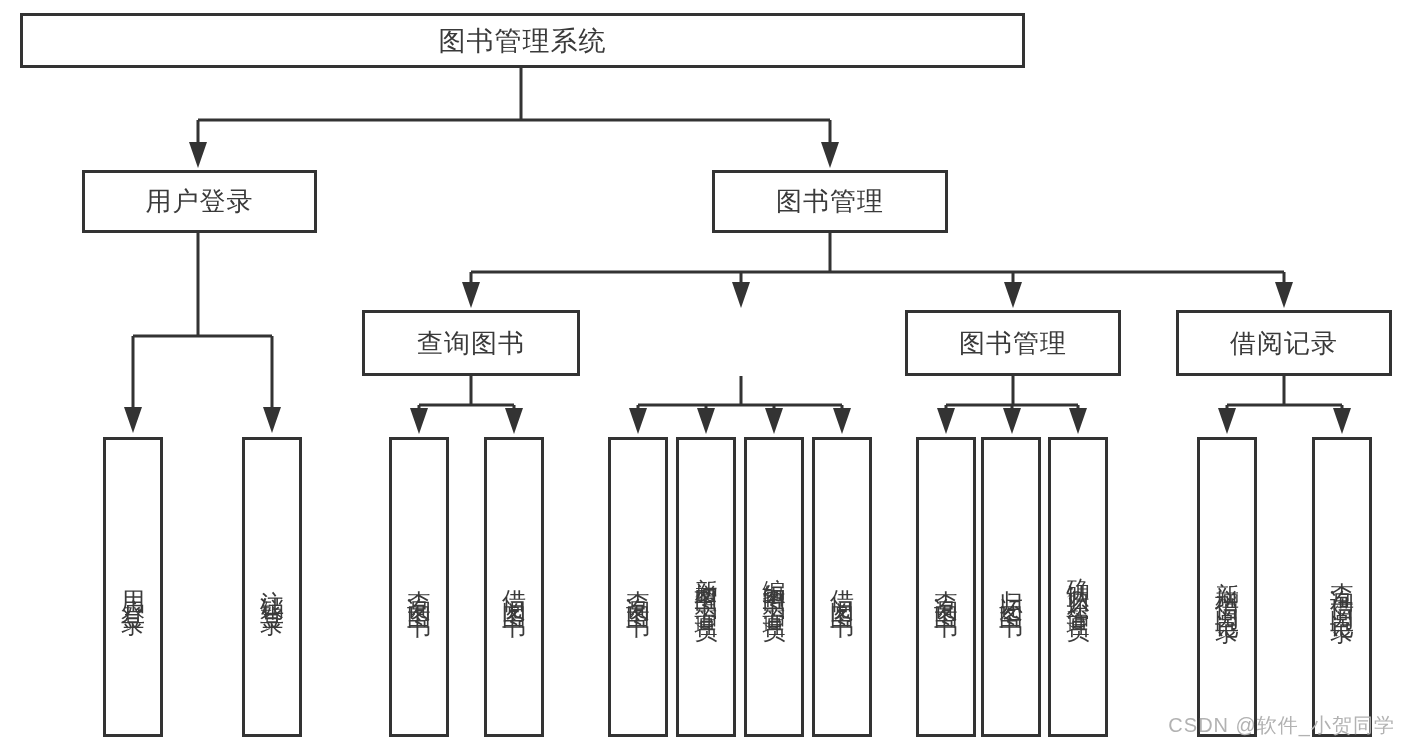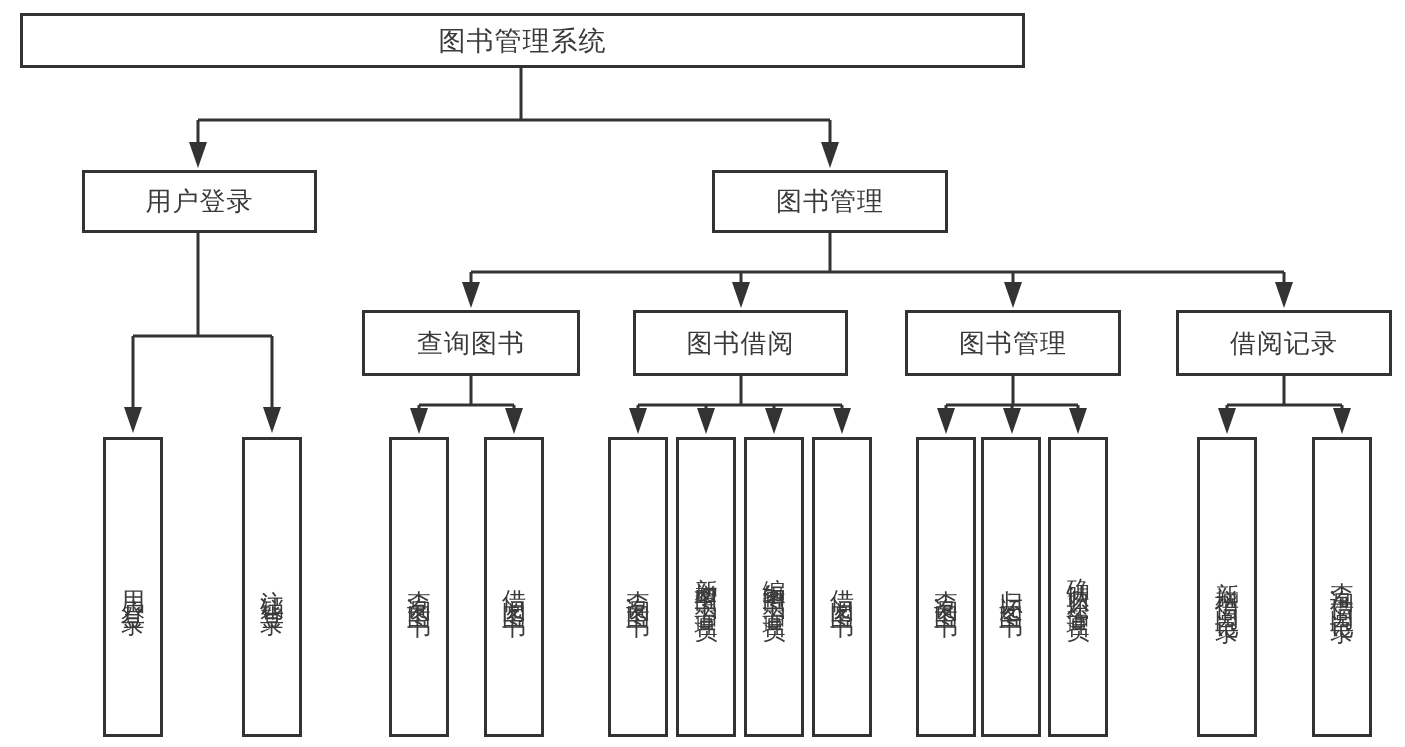--- a/index.html
+++ b/index.html
@@ -127,23 +127,20 @@
   <div class="node branch" style="left:82px; top:170px; width:235px; height:63px;">
     <span>用户登录</span>
   </div>
   <div class="node branch" style="left:712px; top:170px; width:236px; height:63px;">
     <span>图书管理</span>
   </div>
 
   <div class="node branch" style="left:362px; top:310px; width:218px; height:66px;">
     <span>查询图书</span>
   </div>
-  <div class="node branch" style="left:633px; top:310px; width:215px; height:66px;">
-    <span>图书借阅</span>
-  </div>
   <div class="node branch" style="left:905px; top:310px; width:216px; height:66px;">
     <span>图书管理</span>
   </div>
   <div class="node branch" style="left:1176px; top:310px; width:216px; height:66px;">
     <span>借阅记录</span>
   </div>
 
   <div class="leaf" style="left:103px;">
     <span>用户登录</span>
   </div>
@@ -177,14 +174,15 @@
   <div class="leaf long" style="left:1048px;">
     <span>确认归还（管理员）</span>
   </div>
   <div class="leaf" style="left:1197px;">
     <span>新增借阅记录</span>
   </div>
   <div class="leaf" style="left:1312px;">
     <span>查询借阅记录</span>
   </div>
 
+  <div class="watermark">CSDN @软件_小贺同学</div>
 
 </div>
 
 </body></html>

